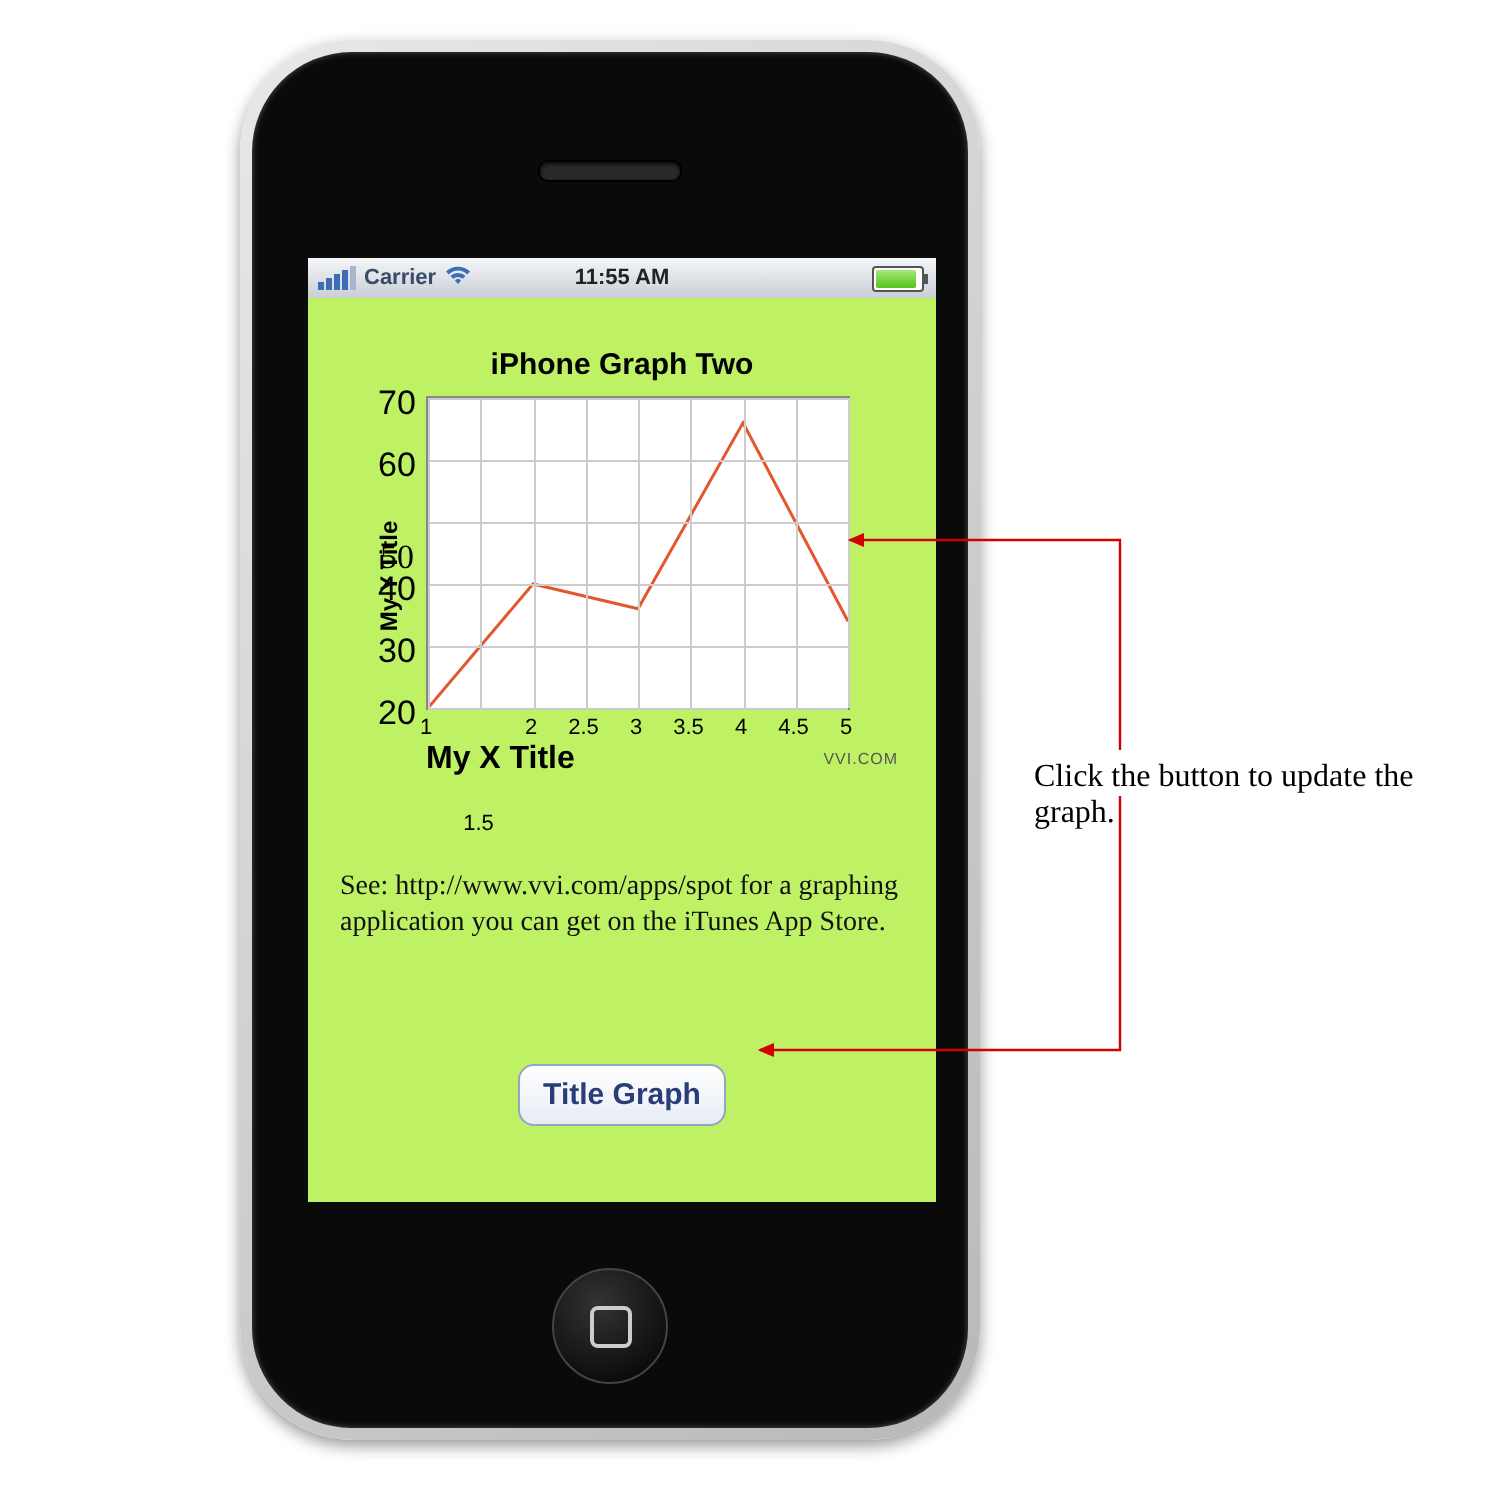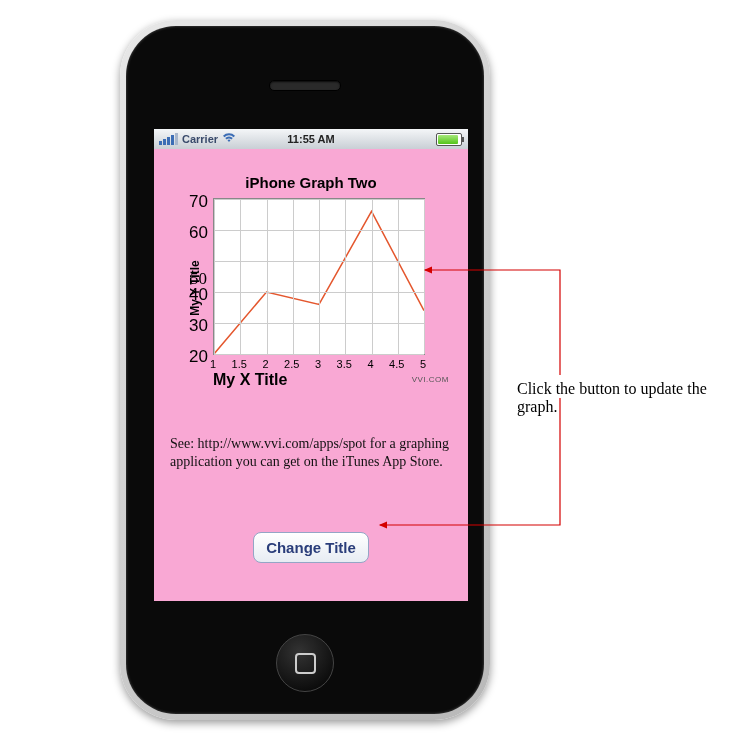--- a/index.html
+++ b/index.html
@@ -98,21 +98,21 @@
   .battery::after {
     content:""; position:absolute; right:-3px; top:3px; width:2px; height:5px;
     background:#555;
   }
   .battery-fill { position:absolute; left:1px; top:1px; bottom:1px; width:20px;
     background: linear-gradient(#a6e87a, #53c41a); border-radius:1px;}
 
   .content-area {
     position: absolute;
     top: 20px; left:0; right:0; bottom:0;
-    background: #f9a8d4;
+    background: #bef264;
   }
   .chart-title {
     text-align: center;
     font-weight: bold;
     font-size: 15px;
     margin-top: 25px;
     color: #000;
   }
   .chart-wrap {
     position: relative;
@@ -230,34 +230,34 @@
             </div>
           <div class="xlabel">My X Title</div>
           <div class="brand">VVI.COM</div>
         <div class="ytick" style="top: 154px;">20</div>
             <div class="ytick" style="top: 123px;">30</div>
             <div class="ytick" style="top: 92px;">40</div>
             <div class="ytick" style="top: 76px; font-family: Liberation Serif, serif;">50</div>
             <div class="ytick" style="top: 30px;">60</div>
             <div class="ytick" style="top: -1px;">70</div>
             <div class="xtick" style="left: 42px;">1</div>
-            <div class="xtick" style="left: 68.25px;">1.5</div>
+            <div class="xtick" style="left: 68.25px; margin-top: 48px;">1.5</div>
             <div class="xtick" style="left: 94.5px;">2</div>
             <div class="xtick" style="left: 120.75px;">2.5</div>
             <div class="xtick" style="left: 147px;">3</div>
             <div class="xtick" style="left: 173.25px;">3.5</div>
             <div class="xtick" style="left: 199.5px;">4</div>
             <div class="xtick" style="left: 225.75px;">4.5</div>
             <div class="xtick" style="left: 252px;">5</div>
           </div>
 
         <div class="desc">See: http://www.vvi.com/apps/spot for a graphing application you can get on the iTunes App Store.</div>
 
         <div class="btn-wrap">
-          <span class="change-btn">Change Title</span>
+          <span class="change-btn">Title Graph</span>
         </div>
 
       </div>
     </div>
 
     <div class="home-btn">
       <div class="home-sq"></div>
     </div>
   </div>
 </div>

